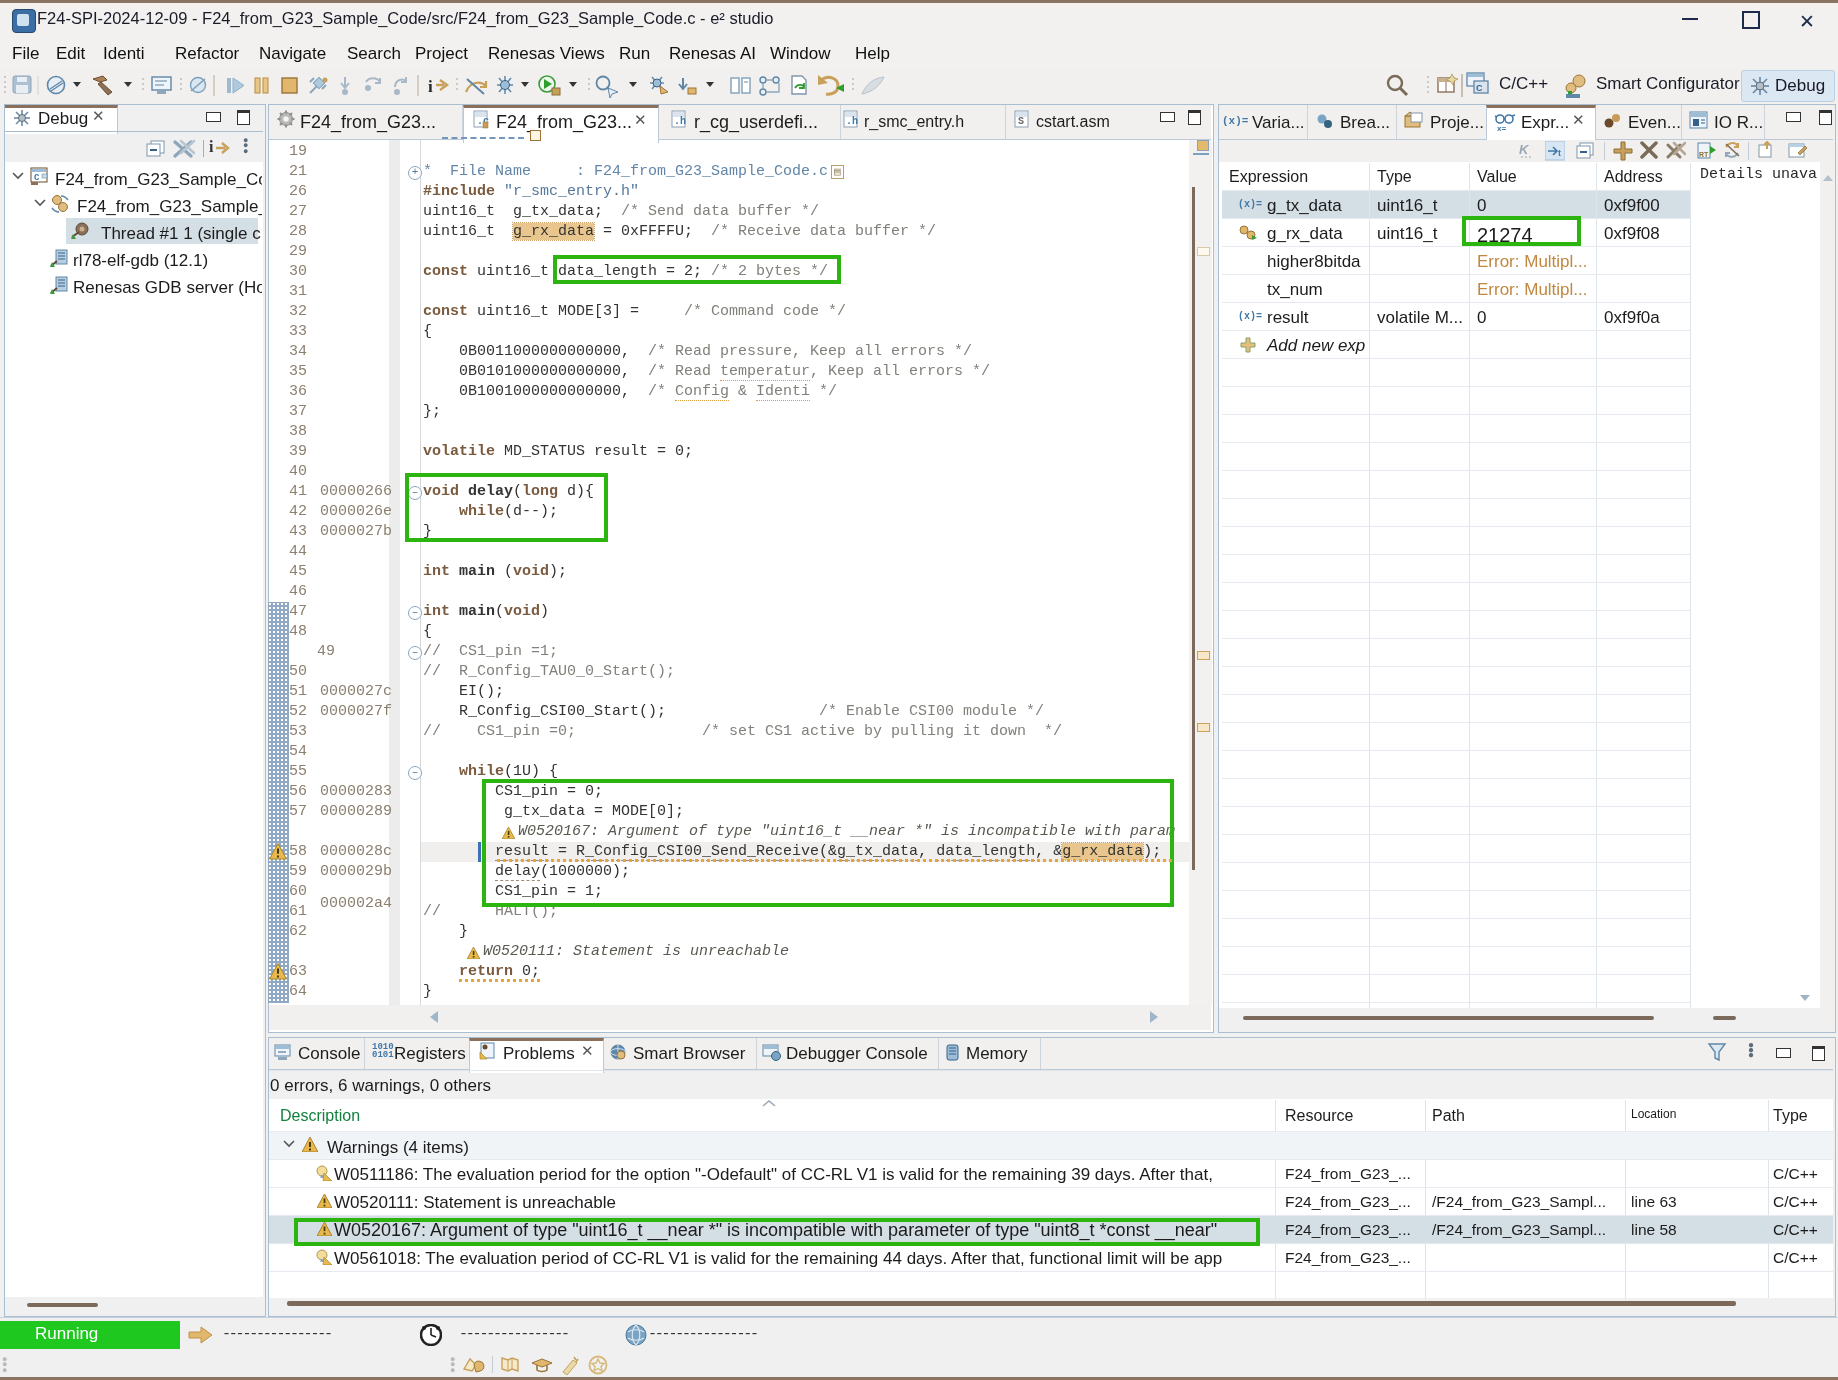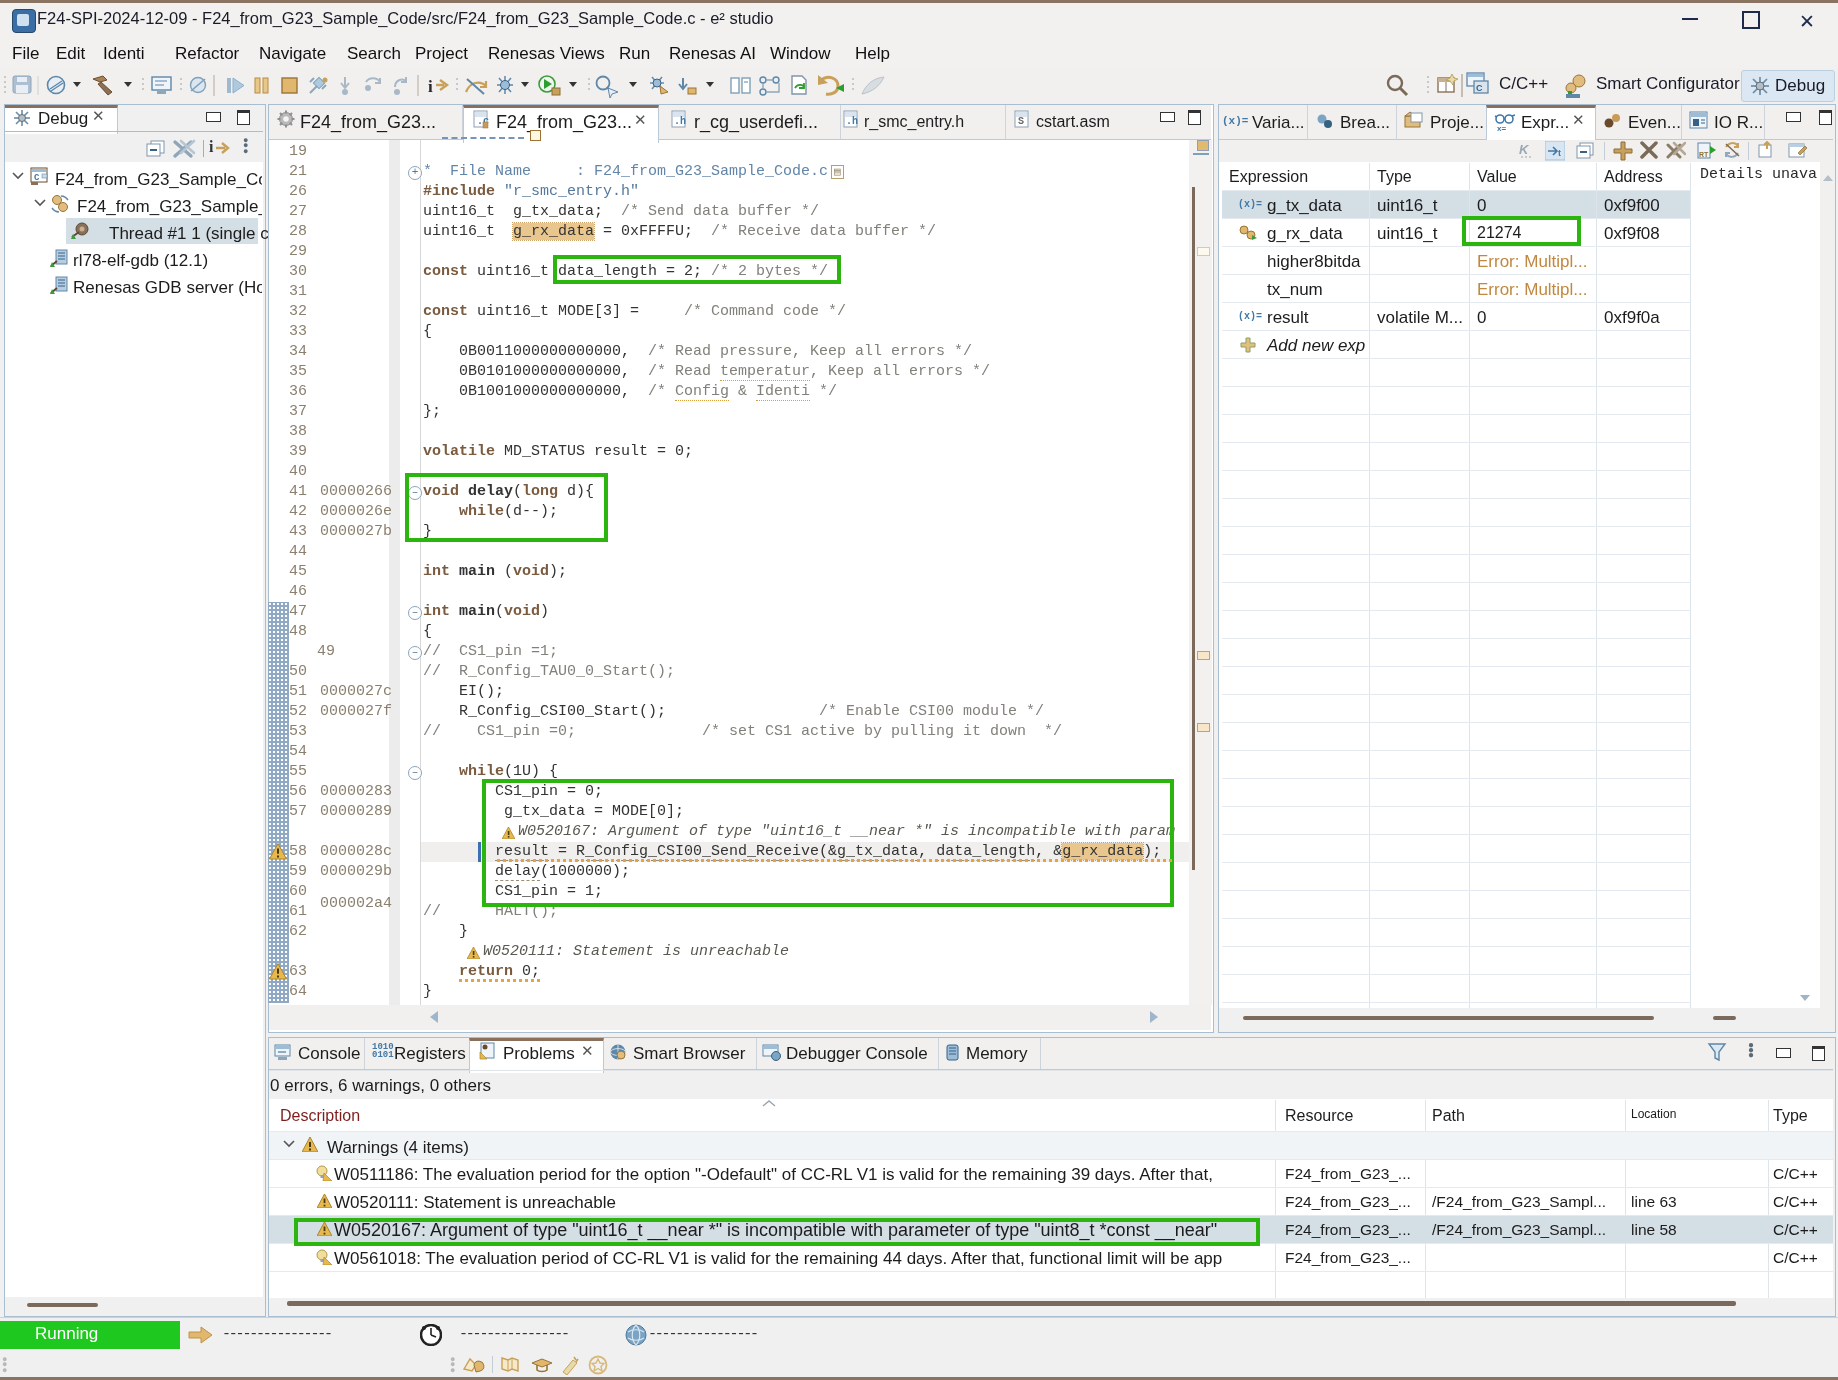--- a/index.html
+++ b/index.html
@@ -289,21 +289,21 @@
     <path d="M18 6 a9 9 0 0 0 -7 -4" fill="none" stroke="#5e87a8" stroke-width="1.4"></path>
   </svg>
 <div class="abs tabtext" style="left:77px;top:197px;white-space:nowrap;width:185px;overflow:hidden;">F24_from_G23_Sample_</div>
 
 <svg class="abs" style="left:70px;top:221px;" width="22" height="20">
     <circle cx="12" cy="8" r="6" fill="#8a6f5b" stroke="#5d4a38"></circle>
     <circle cx="12" cy="8" r="2.5" fill="#c9b08e"></circle>
     <path d="M2 16 L9 11" stroke="#5d4a38" stroke-width="2"></path>
     <path d="M1 18 L6 18 L3 13 Z" fill="#3f9a3f"></path>
   </svg>
-<div class="abs tabtext" style="left:109px;top:224px;white-space:nowrap;width:167px;overflow:hidden;">Thread #1 1 (single c</div>
+<div class="abs tabtext" style="left:101px;top:224px;white-space:nowrap;width:167px;overflow:hidden;">Thread #1 1 (single c</div>
 
 <svg class="abs" style="left:50px;top:248px;" width="22" height="20">
     <rect x="6" y="2" width="11" height="14" fill="#b8cde0" stroke="#5e87a8"></rect>
     <line x1="8" y1="5" x2="15" y2="5" stroke="#35628a"></line>
     <line x1="8" y1="8" x2="15" y2="8" stroke="#35628a"></line>
     <line x1="8" y1="11" x2="15" y2="11" stroke="#35628a"></line>
     <path d="M1 18 L7 13" stroke="#5d4a38" stroke-width="2"></path>
     <path d="M0 19 L5 19 L2 14 Z" fill="#3f9a3f"></path>
   </svg>
 <div class="abs tabtext" style="left:73px;top:251px;white-space:nowrap;">rl78-elf-gdb (12.1)</div>
@@ -661,21 +661,21 @@
 <div class="abs" style="left:1377px;top:196px;font-size:17px;color:#1c1c1c;">uint16_t</div>
 <div class="abs" style="left:1477px;top:196px;font-size:17px;color:#1c1c1c;">0</div>
 <div class="abs" style="left:1604px;top:196px;font-size:17px;color:#1c1c1c;">0xf9f00</div>
 <svg class="abs" style="left:1238px;top:225px;" width="20" height="16">
       <circle cx="6" cy="5" r="4" fill="#e0b76c" stroke="#9a7437"></circle>
       <circle cx="13" cy="10" r="4" fill="#e0b76c" stroke="#9a7437"></circle>
       <path d="M14 10 L19 13 L14 15 Z" fill="#3f9a3f"></path>
     </svg>
 <div class="abs" style="left:1267px;top:224px;font-size:17px;color:#1c1c1c;">g_rx_data</div>
 <div class="abs" style="left:1377px;top:224px;font-size:17px;color:#1c1c1c;">uint16_t</div>
-<div class="abs" style="left:1477px;top:224px;font-size:16px;color:#1c1c1c;">21274</div>
+<div class="abs" style="left:1477px;top:224px;font-size:20px;color:#1c1c1c;">21274</div>
 <div class="abs" style="left:1604px;top:224px;font-size:17px;color:#1c1c1c;">0xf9f08</div>
 <div class="abs" style="left:1267px;top:252px;font-size:17px;color:#1c1c1c;">higher8bitda</div>
 <div class="abs" style="left:1477px;top:252px;font-size:17px;color:#c08840;">Error: Multipl...</div>
 <div class="abs" style="left:1267px;top:280px;font-size:17px;color:#1c1c1c;">tx_num</div>
 <div class="abs" style="left:1477px;top:280px;font-size:17px;color:#c08840;">Error: Multipl...</div>
 <div class="abs" style="left:1238px;top:311px;font-size:10px;font-weight:bold;color:#4178a7;font-family:'Liberation Mono',monospace;">(x)=</div>
 <div class="abs" style="left:1267px;top:308px;font-size:17px;color:#1c1c1c;">result</div>
 <div class="abs" style="left:1377px;top:308px;font-size:17px;color:#1c1c1c;">volatile M...</div>
 <div class="abs" style="left:1477px;top:308px;font-size:17px;color:#1c1c1c;">0</div>
 <div class="abs" style="left:1604px;top:308px;font-size:17px;color:#1c1c1c;">0xf9f0a</div>
@@ -749,21 +749,21 @@
     <path d="M2 2 H18 L12 10 V18 L8 16 V10 Z" fill="#dce8f2" stroke="#5e87a8" stroke-width="1.4"></path>
   </svg>
 <div class="abs" style="left:1748px;top:1042px;color:#5a6b7a;font-size:10px;line-height:5px;">●<br>●<br>●</div>
 <div class="abs" style="left:1776px;top:1048px;width:13px;height:8px;border:1px solid #333;background:#fff;"></div>
 <div class="abs" style="left:1812px;top:1046px;width:11px;height:11px;border:1px solid #333;background:#fff;border-top:3px solid #333;"></div>
 
 <div class="abs" style="left:270px;top:1076px;font-size:17px;color:#1c1c1c;">0 errors, 6 warnings, 0 others</div>
 <div class="abs" style="left:269px;top:1070px;width:1564px;height:1px;background:#e0e5ea;"></div>
 
 <div class="abs white" style="left:269px;top:1099px;width:1564px;height:199px;"></div>
-<div class="abs" style="left:280px;top:1107px;font-size:16px;color:#7f1d1d;">Description</div>
+<div class="abs" style="left:280px;top:1107px;font-size:16px;color:#15803d;">Description</div>
 <div class="abs" style="left:1285px;top:1107px;font-size:16px;color:#1c1c1c;">Resource</div>
 <div class="abs" style="left:1432px;top:1107px;font-size:16px;color:#1c1c1c;">Path</div>
 <div class="abs" style="left:1631px;top:1107px;font-size:12px;color:#1c1c1c;">Location</div>
 <div class="abs" style="left:1773px;top:1107px;font-size:16px;color:#1c1c1c;">Type</div>
 <svg class="abs" style="left:762px;top:1100px;" width="14" height="7">
     <path d="M1 6 L7 1 L13 6" fill="none" stroke="#9aa7b3" stroke-width="1.5"></path>
   </svg>
 <div class="colsep" style="left:1275px;top:1100px;height:198px;"></div>
 <div class="colsep" style="left:1425px;top:1100px;height:198px;"></div>
 <div class="colsep" style="left:1625px;top:1100px;height:198px;"></div>

